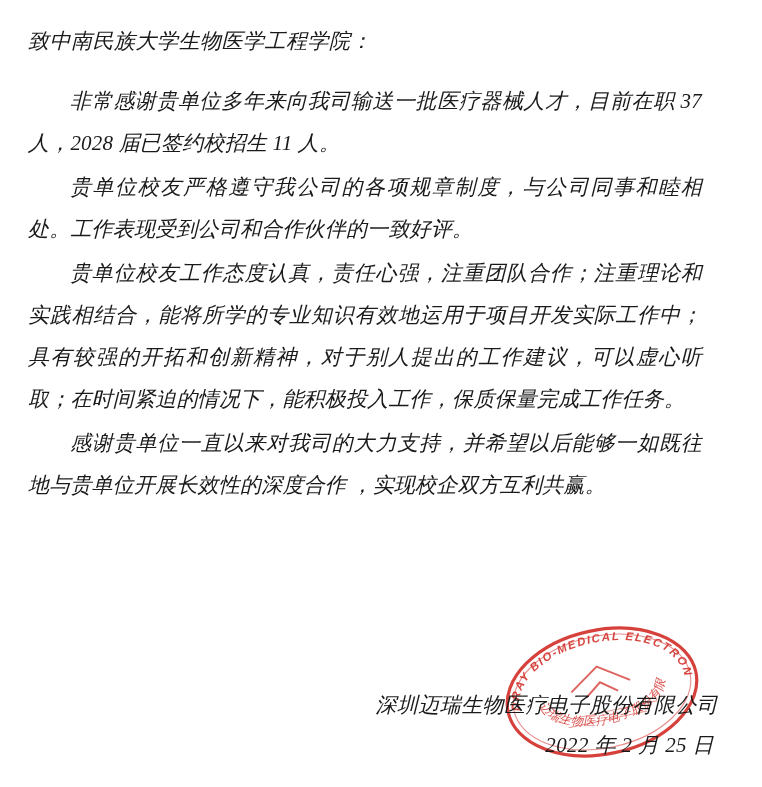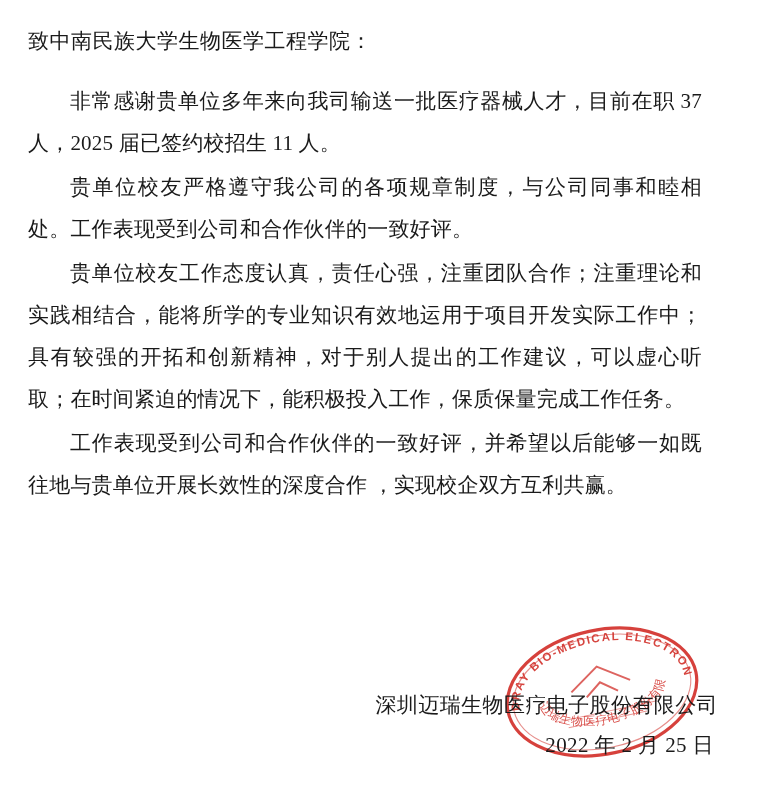--- a/index.html
+++ b/index.html
@@ -14,20 +14,21 @@
     color: #1a1a1a;
     overflow: hidden;
     position: relative;
   }
   .page {
     position: relative;
     width: 762px;
     height: 787px;
     box-sizing: border-box;
     padding: 18px 60px 0 28px;
+    font-style: italic;
   }
   .salutation {
     font-size: 21px;
     line-height: 34px;
     margin: 6px 0 22px 0;
     letter-spacing: 0.5px;
   }
   .para {
     font-size: 21px;
     line-height: 42px;
@@ -66,24 +67,24 @@
     display: block;
   }
 </style>
 </head>
 <body>
 
 <div class="page">
 
   <div class="salutation">致中南民族大学生物医学工程学院：</div>
 
-  <p class="para">非常感谢贵单位多年来向我司输送一批医疗器械人才，目前在职 37 人，2025 届已签约校招生 11 人。</p>
+  <p class="para">非常感谢贵单位多年来向我司输送一批医疗器械人才，目前在职 37 人，2028 届已签约校招生 11 人。</p>
   <p class="para">贵单位校友严格遵守我公司的各项规章制度，与公司同事和睦相处。工作表现受到公司和合作伙伴的一致好评。</p>
   <p class="para">贵单位校友工作态度认真，责任心强，注重团队合作；注重理论和实践相结合，能将所学的专业知识有效地运用于项目开发实际工作中；具有较强的开拓和创新精神，对于别人提出的工作建议，可以虚心听取；在时间紧迫的情况下，能积极投入工作，保质保量完成工作任务。</p>
-  <p class="para">工作表现受到公司和合作伙伴的一致好评，并希望以后能够一如既往地与贵单位开展长效性的深度合作 ，实现校企双方互利共赢。</p>
+  <p class="para">感谢贵单位一直以来对我司的大力支持，并希望以后能够一如既往地与贵单位开展长效性的深度合作 ，实现校企双方互利共赢。</p>
 
   <div class="seal">
     <svg width="210" height="150" viewBox="0 0 210 150" xmlns="http://www.w3.org/2000/svg">
       <g transform="translate(105,75) rotate(-12)">
         <ellipse cx="0" cy="0" rx="96" ry="62" fill="none" stroke="#d2312b" stroke-width="3.2" opacity="0.92"></ellipse>
         <ellipse cx="0" cy="0" rx="90" ry="56" fill="none" stroke="#d2312b" stroke-width="1.1" opacity="0.55"></ellipse>
         <path id="sealOuterPath" d="M -84,0 A 84,50 0 0 1 84,0" fill="none"></path>
         <text font-family="'Liberation Sans', sans-serif" font-size="11.5" font-weight="bold" fill="#d2312b" letter-spacing="1.6" opacity="0.9">
           <textPath href="#sealOuterPath" startOffset="50%" text-anchor="middle">MINDRAY BIO-MEDICAL ELECTRONICS</textPath>
         </text>

